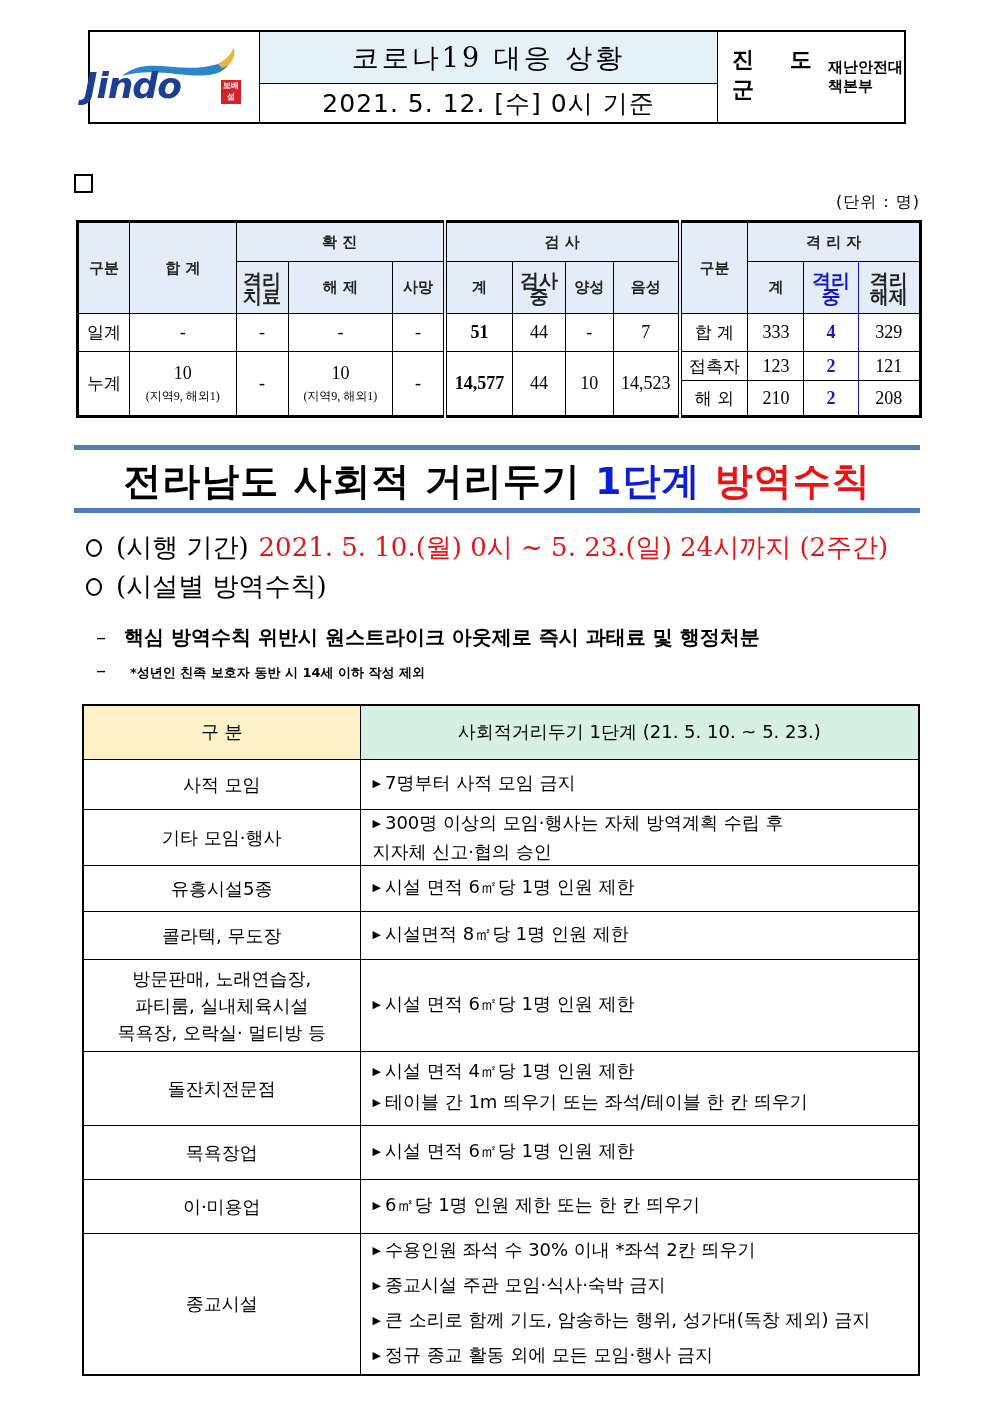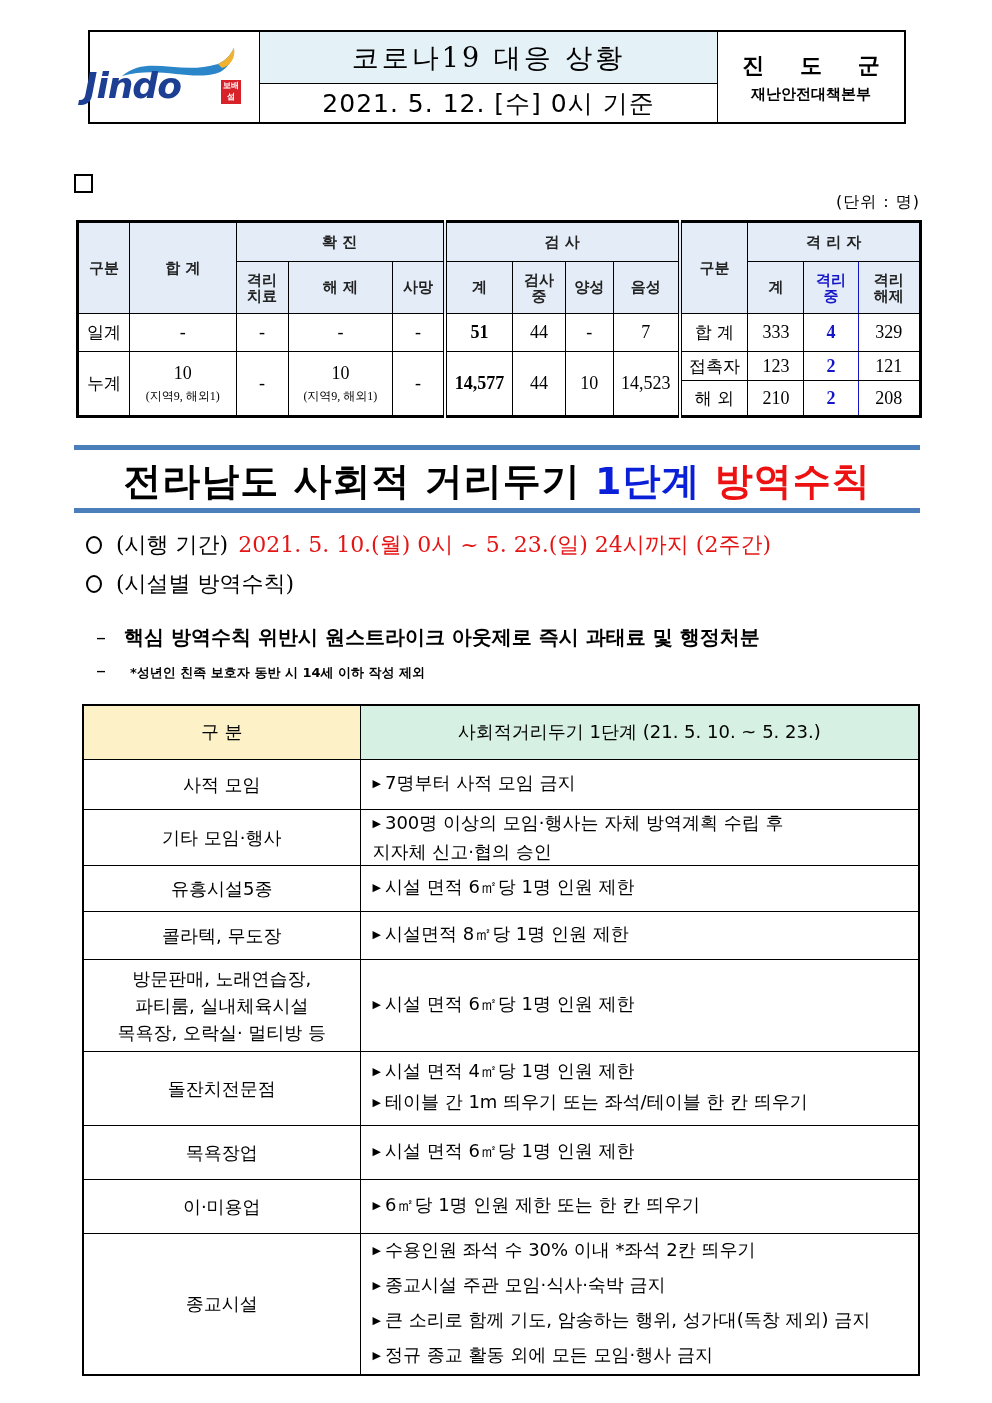--- a/index.html
+++ b/index.html
@@ -5,51 +5,51 @@
   * { box-sizing: border-box; margin: 0; padding: 0; }
   html, body { width: 992px; height: 1403px; background: #ffffff; }
   body { position: relative; font-family: "DejaVu Sans", sans-serif; color: #000; overflow: hidden; }
 
   
   .hdr { position: absolute; left: 88px; top: 30px; width: 818px; height: 94px; border: 2px solid #000; display: flex; }
   .hdr .logo { width: 170px; border-right: 1px solid #000; position: relative; display: flex; align-items: center; }
   .hdr .mid { width: 458px; border-right: 1px solid #000; display: flex; flex-direction: column; }
   .hdr .mid .t1 { height: 52px; background: #e4f1f6; border-bottom: 1px solid #000; display: flex; align-items: center; justify-content: center; font-family: "DejaVu Serif", serif; font-size: 27px; letter-spacing: 3px; }
   .hdr .mid .t2 { flex: 1; display: flex; align-items: center; justify-content: center; font-family: "DejaVu Sans", sans-serif; font-size: 25px; letter-spacing: 1px; }
-  .hdr .right { flex: 1; display: flex; flex-direction: column; align-items: center; justify-content: center; }
+  .hdr .right { flex: 1; display: flex; flex-direction: row; align-items: center; justify-content: center; }
   .hdr .right .r1 { font-family: "DejaVu Serif", serif; font-weight: bold; font-size: 22px; letter-spacing: 14px; margin-left: 14px; margin-bottom: 4px; }
   .hdr .right .r2 { font-family: "DejaVu Serif", serif; font-size: 15px; font-weight: bold; }
 
   .logo-word { font-family: "DejaVu Sans", sans-serif; font-style: italic; font-weight: bold; font-size: 36px; color: #1c3f94; letter-spacing: -1px; position: relative; top: 8px; left: -6px; }
   .logo-badge { position: absolute; right: 18px; top: 48px; width: 20px; height: 24px; background: #d8222a; color: #fff; font-size: 8px; line-height: 11px; text-align: center; font-weight: bold; }
   .logo-wave { position: absolute; left: 28px; top: 14px; }
 
   
   .sec1-title { position: absolute; left: 74px; top: 174px; font-family: "DejaVu Serif", serif; font-size: 22px; display: flex; align-items: center; }
   .sec1-title .box { display: inline-block; width: 19px; height: 19px; border: 2px solid #000; margin-right: 12px; }
   .unit { position: absolute; right: 72px; top: 192px; font-size: 16px; font-family: "DejaVu Sans", sans-serif; letter-spacing: 1px; }
 
   table.stat { position: absolute; left: 76px; top: 220px; width: 846px; border-collapse: collapse; border: 3px solid #000; font-family: "Liberation Sans Narrow", "Liberation Sans", sans-serif; table-layout: fixed; }
   table.stat td { border: 1px solid #000; text-align: center; vertical-align: middle; font-size: 17px; padding: 0; }
   table.stat .h { background: #e3ecf7; font-family: "DejaVu Sans", sans-serif; font-size: 15px; font-weight: bold; color: #222; }
-  table.stat .h.small { font-size: 15px; line-height: 16px; }
+  table.stat .h.small { font-size: 19px; line-height: 16px; }
   table.stat .dbl-l { border-left: 4px double #000; }
   table.stat .blue { color: #1515c8; }
   table.stat .bold { font-weight: bold; }
   table.stat .serif { font-family: "DejaVu Serif", serif; }
   table.stat .sub { font-size: 12px; display: block; margin-top: 4px; }
   table.stat .num { font-family: "Liberation Serif", serif; font-size: 18px; }
 
   
   .banner-line { position: absolute; left: 74px; width: 846px; height: 5px; background: #4a7fbc; }
   .banner { position: absolute; left: 74px; top: 452px; width: 846px; height: 58px; text-align: center; font-family: "DejaVu Sans", sans-serif; font-weight: bold; font-size: 38px; line-height: 58px; letter-spacing: 1px; }
   .banner .blue { color: #0a1fd8; }
   .banner .red { color: #ee1111; }
 
-  .bullet-o { position: absolute; left: 86px; font-family: "DejaVu Serif", serif; font-size: 22px; display: flex; align-items: center; }
+  .bullet-o { position: absolute; left: 86px; font-family: "DejaVu Serif", serif; font-size: 26px; display: flex; align-items: center; }
   .bullet-o .o { display: inline-block; width: 16px; height: 18px; border: 2px solid #000; border-radius: 50%; margin-right: 14px; }
   .bullet-o .red { color: #e51515; margin-left: 10px; }
 
   .dash { position: absolute; left: 96px; font-family: "DejaVu Sans", sans-serif; font-size: 20px; display: flex; align-items: baseline; }
   .dash .d { margin-right: 18px; }
   .hl { background: #ffff00; font-weight: bold; }
   .note { font-size: 13px; font-weight: bold; margin-left: 6px; }
 
   
   table.rules { position: absolute; left: 82px; top: 704px; width: 836px; border-collapse: collapse; border: 2px solid #000; table-layout: fixed; font-family: "DejaVu Sans", sans-serif; }

